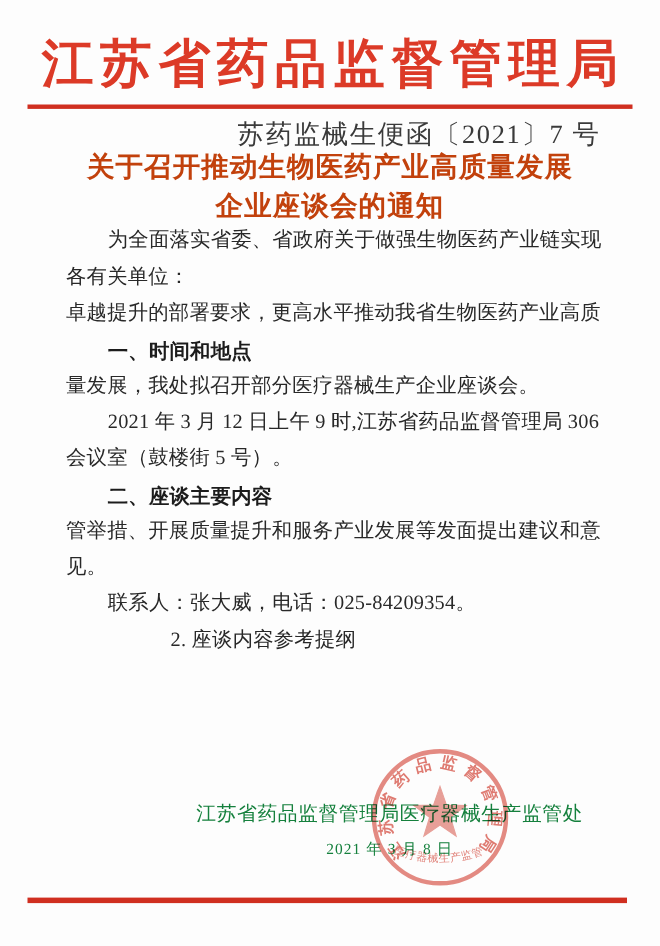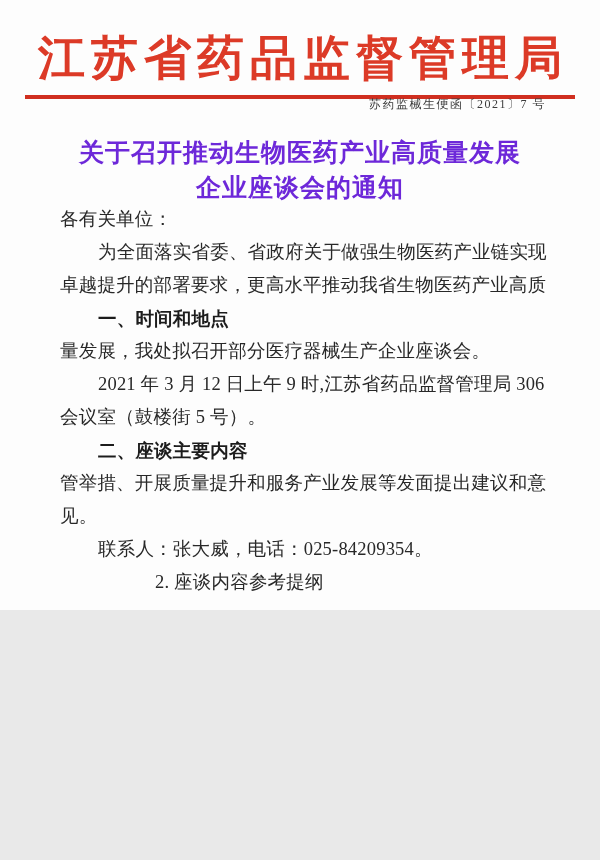--- a/index.html
+++ b/index.html
@@ -6,21 +6,21 @@
     --header-red:#dc3a27;
     --rule-red:#d02f20;
     --seal-red:#d9594d;
     --text-dark:#262626;
     --page-bg:#fdfdfd;
   }
   *{margin:0;padding:0;box-sizing:border-box;}
   html,body{background:#e9e9e9;}
   .page{
     position:relative;
-    width:600px;height:610px;
+    width:600px;height:860px;
     background:var(--page-bg);
     overflow:hidden;
     font-family:"Liberation Serif","DejaVu Serif",serif;
     color:var(--text-dark);
   }
   
   .agency{
     position:absolute;top:27px;left:20px;right:14px;
     text-align:center;
     font-family:"Liberation Serif","DejaVu Serif",serif;
@@ -28,33 +28,33 @@
     font-size:47px;
     letter-spacing:6px;
     color:var(--header-red);
     white-space:nowrap;
   }
   .rule-top{
     position:absolute;top:95px;left:25px;right:25px;height:4px;
     background:var(--rule-red);
   }
   .doc-number{
-    position:absolute;top:96px;right:54px;
-    font-size:12px;letter-spacing:1.5px;color:#3a3a3a;
+    position:absolute;top:106px;right:54px;
+    font-size:24px;letter-spacing:1.5px;color:#3a3a3a;
     white-space:nowrap;
   }
   
   .title{
     position:absolute;top:135px;left:0;right:0;
     text-align:center;
     font-family:"Liberation Sans","DejaVu Sans",sans-serif;
     font-weight:bold;
     font-size:25px;line-height:35px;
     letter-spacing:1px;
-    color:#6d28d9;
+    color:#c2410c;
   }
   
   .body-text{
     position:absolute;top:203px;left:60px;right:56px;
     font-size:18.5px;line-height:33px;
     color:#282828;
     letter-spacing:0.2px;
   }
   .body-text .line{white-space:nowrap;}
   .ind{text-indent:38px;}
@@ -111,22 +111,22 @@
   <div class="agency">江苏省药品监督管理局</div>
   <div class="rule-top"></div>
   <div class="doc-number">苏药监械生便函〔2021〕7 号</div>
 
   <div class="title">
     <div>关于召开推动生物医药产业高质量发展</div>
     <div>企业座谈会的通知</div>
   </div>
 
   <div class="body-text">
+    <div class="line ind">为全面落实省委、省政府关于做强生物医药产业链实现</div>
     <div class="line">各有关单位：</div>
-    <div class="line ind">为全面落实省委、省政府关于做强生物医药产业链实现</div>
     <div class="line">卓越提升的部署要求，更高水平推动我省生物医药产业高质</div>
     <div class="line ind hline">一、时间和地点</div>
     <div class="line">量发展，我处拟召开部分医疗器械生产企业座谈会。</div>
     <div class="line ind">2021 年 3 月 12 日上午 9 时,江苏省药品监督管理局 306</div>
     <div class="line">会议室（鼓楼街 5 号）。</div>
     <div class="line ind hline">二、座谈主要内容</div>
     <div class="line">管举措、开展质量提升和服务产业发展等发面提出建议和意</div>
     <div class="line">见。</div>
     <div class="line ind">联系人：张大威，电话：025-84209354。</div>
     <div class="line ind5">2. 座谈内容参考提纲</div>

